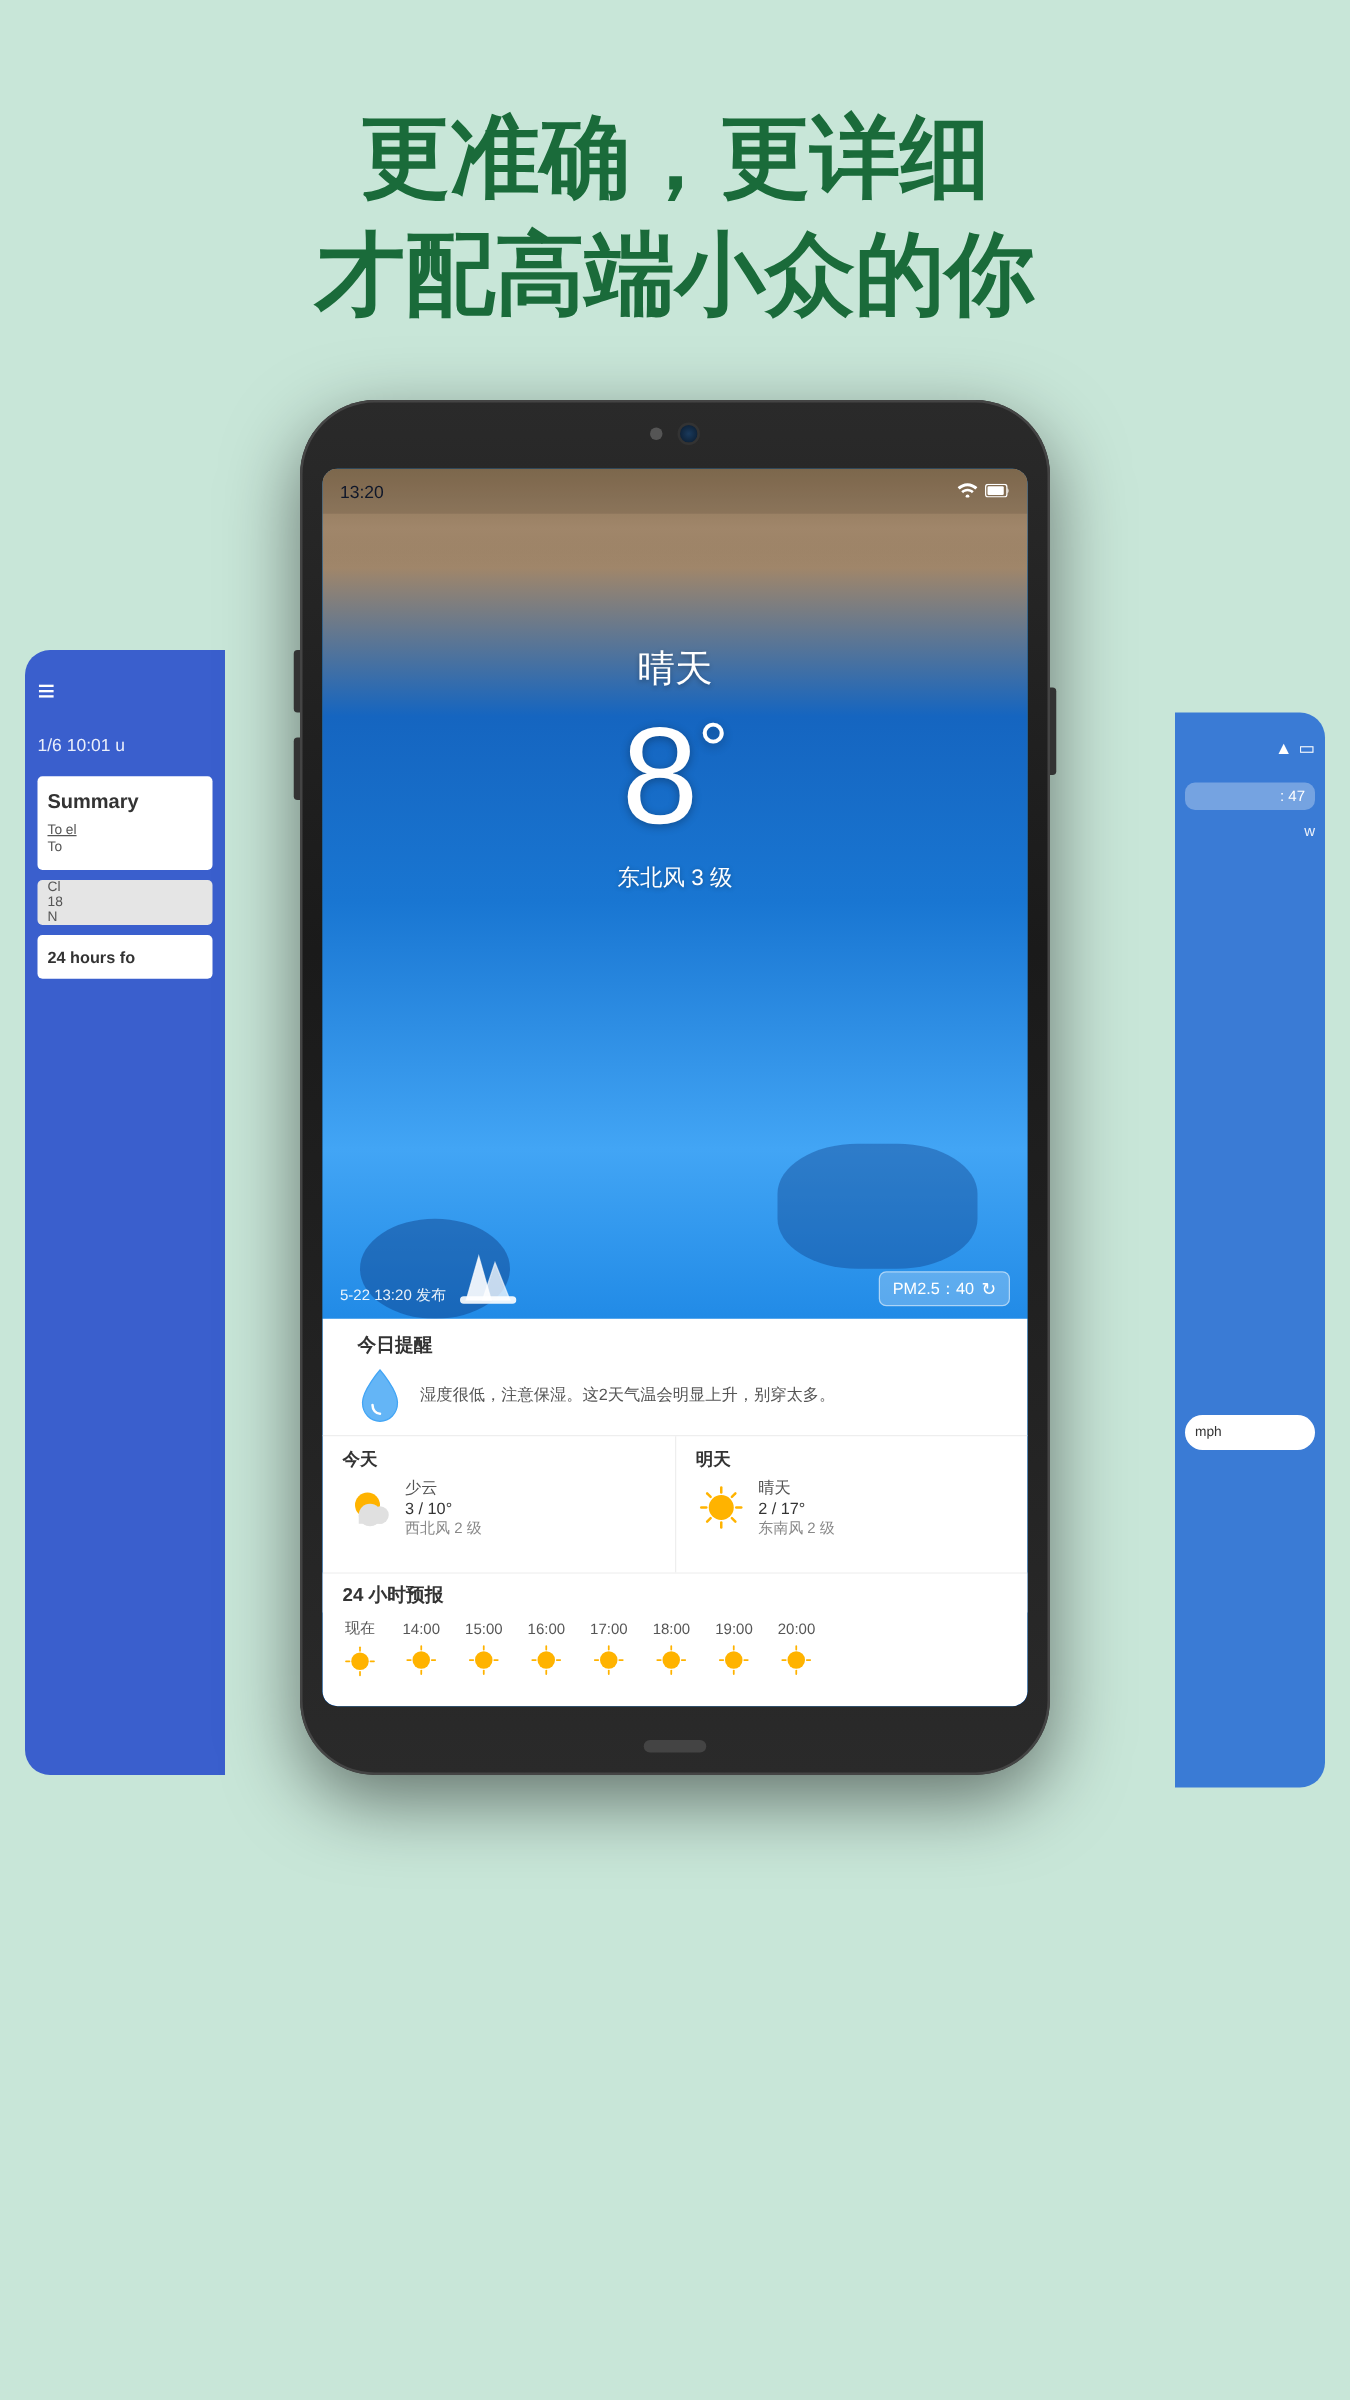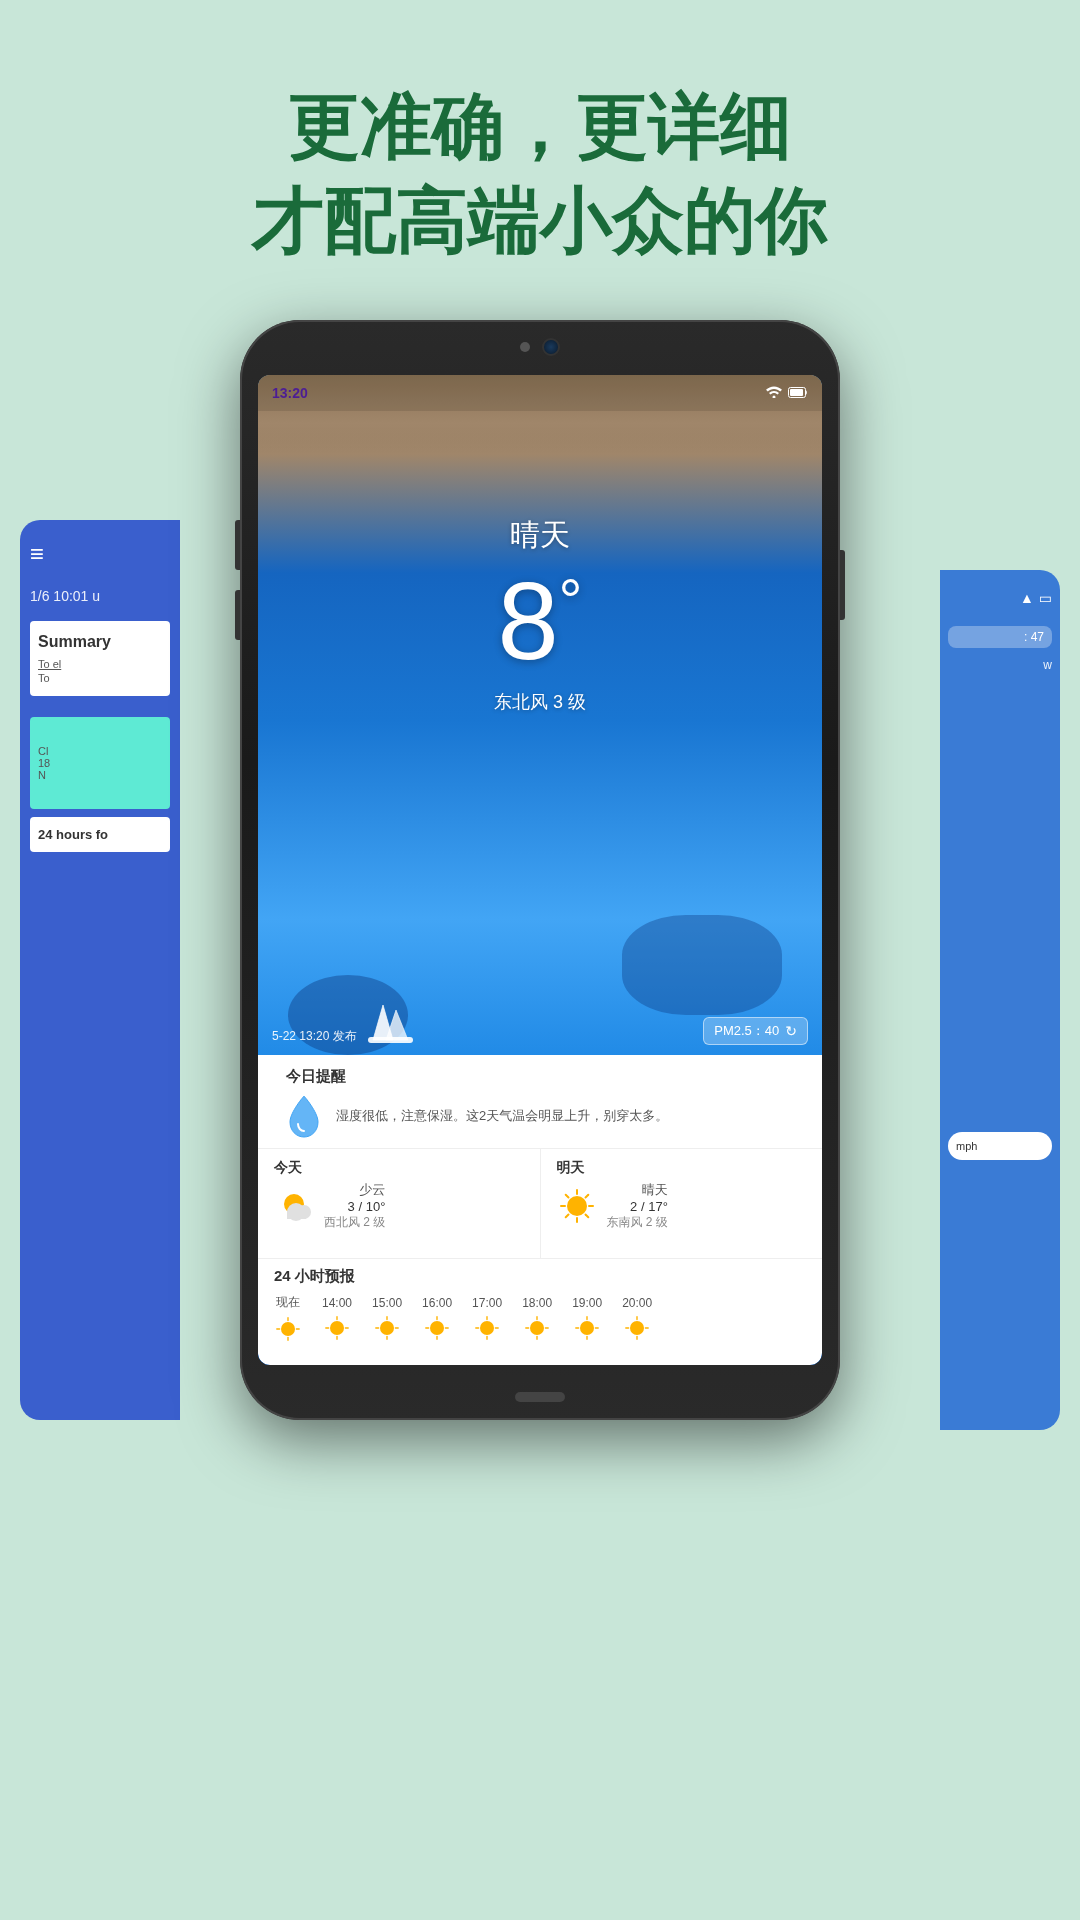--- a/index.html
+++ b/index.html
@@ -76,24 +76,24 @@
       font-size: 11px;
       color: #555;
       line-height: 1.4;
       text-decoration: underline;
     }
     .phone-back-left .to-label {
       font-size: 11px;
       color: #555;
     }
     .phone-back-left .today-section {
-      background: #5eead4;
+      background: #e5e5e5;
       color: #333;
-      padding: 28px 8px;
-      margin-top: 21px;
+      padding: 0 8px;
+      margin-top: 8px;
       border-radius: 4px;
     }
     .phone-back-left .hours-section {
       background: white;
       color: #333;
       padding: 10px 8px;
       margin-top: 8px;
       border-radius: 4px;
       font-size: 13px;
       font-weight: bold;
@@ -214,23 +214,23 @@
       right: 0;
       height: 36px;
       display: flex;
       align-items: center;
       justify-content: space-between;
       padding: 0 14px;
       z-index: 30;
       background: rgba(0,0,0,0.1);
     }
     .status-time {
-      color: #4c1d95;
+      color: #0f172a;
       font-size: 14px;
-      font-weight: 700;
+      font-weight: 400;
     }
     .status-icons {
       display: flex;
       gap: 6px;
       align-items: center;
     }
     .wifi-icon, .battery-icon {
       color: white;
       font-size: 13px;
     }
@@ -417,21 +417,20 @@
     }
     .forecast-day {
       font-size: 14px;
       color: #333;
       font-weight: 600;
     }
     .forecast-icon-row {
       display: flex;
       align-items: center;
       gap: 10px;
-      text-align: right;
     }
     .forecast-weather-icon {
       width: 40px;
       height: 40px;
     }
     .forecast-desc {
       font-size: 13px;
       color: #555;
     }
     .forecast-temp {

